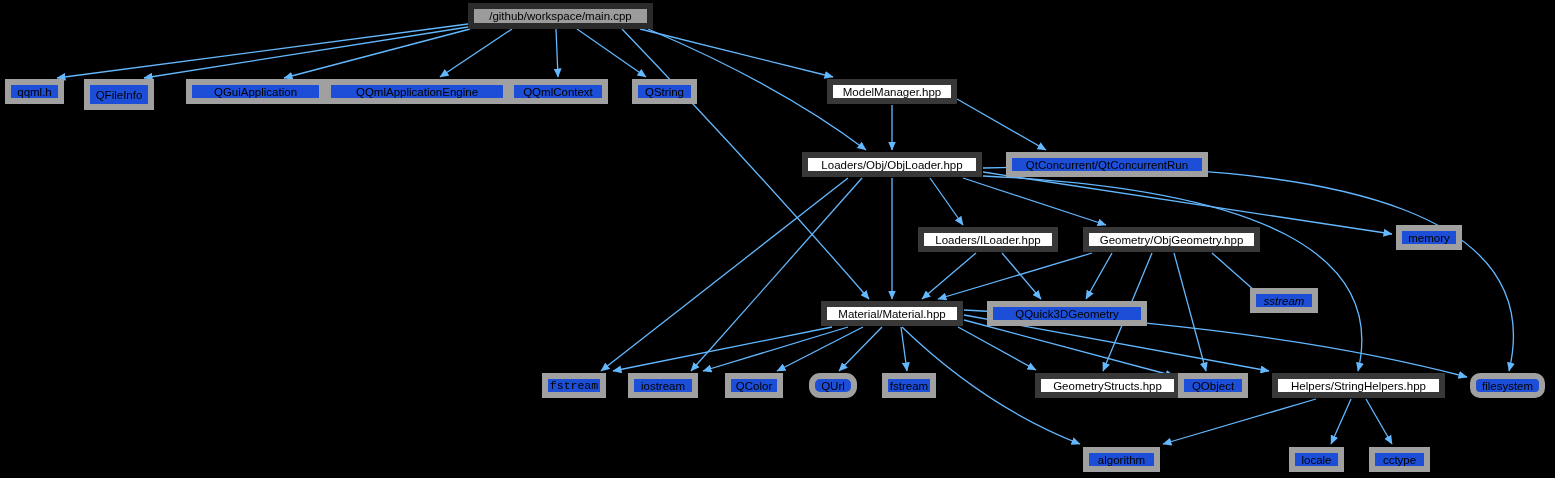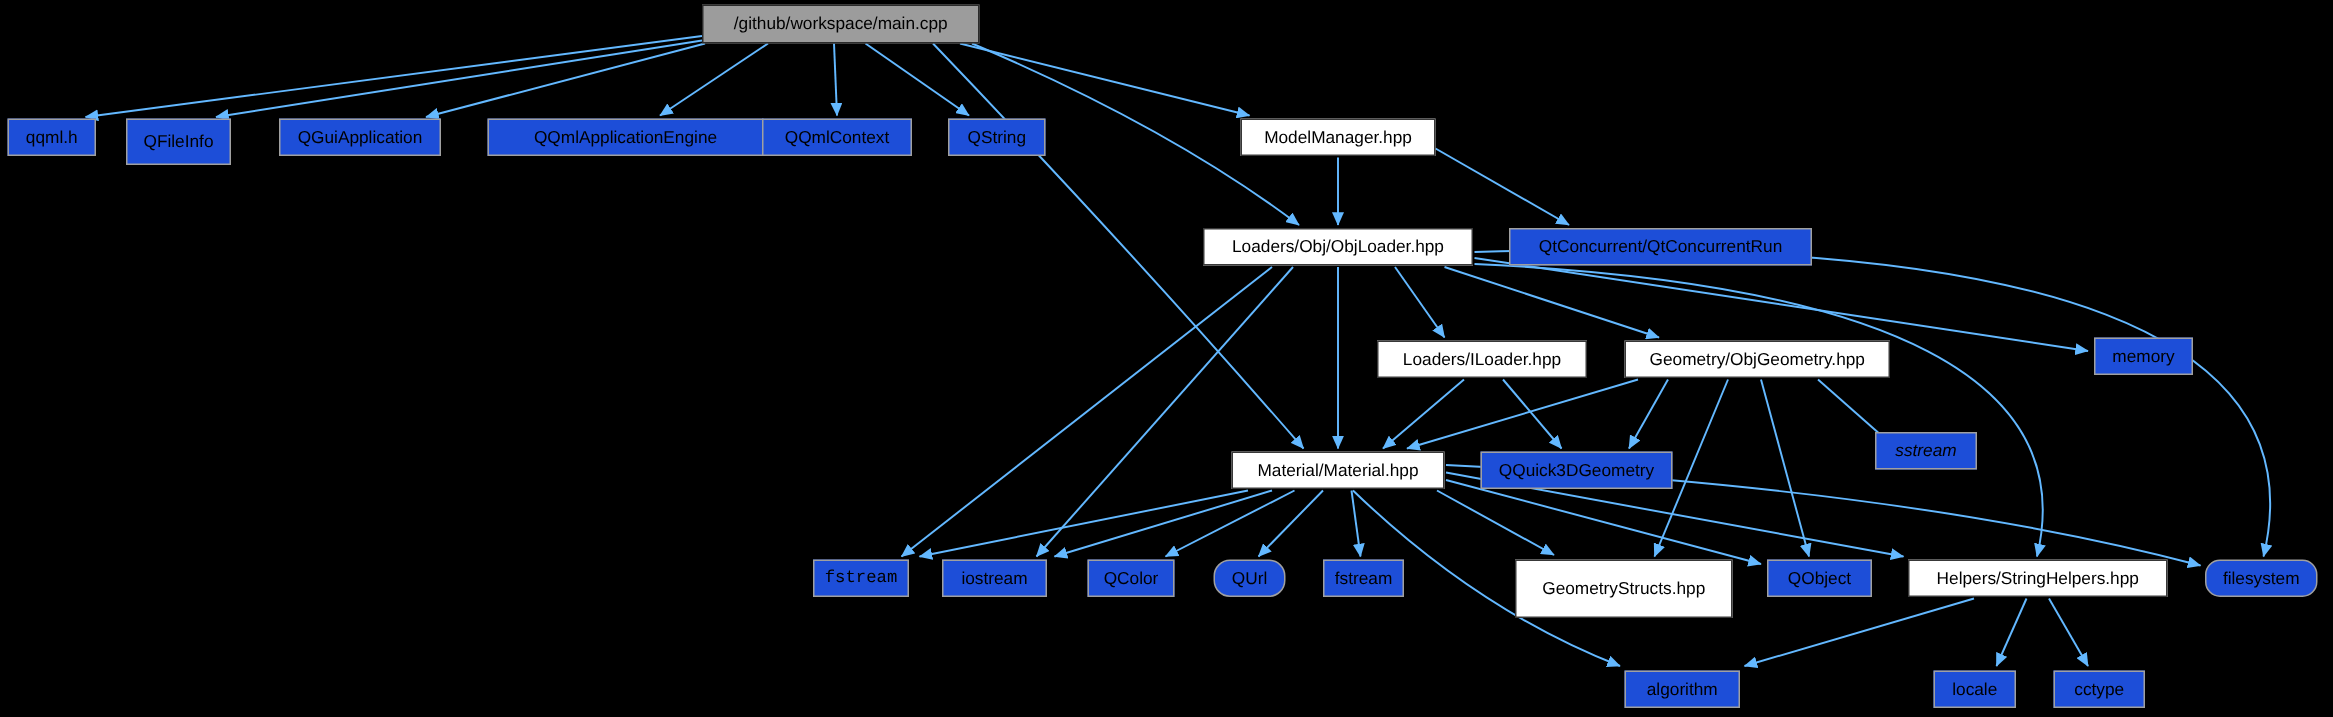--- a/index.html
+++ b/index.html
@@ -8,21 +8,21 @@
     width:1555px;height:478px;
     background:#000;
     font-family:"Liberation Sans", sans-serif;
     overflow:hidden;
   }
   #edge-layer{position:absolute;left:0;top:0;width:1555px;height:478px;}
   .node{
     position:absolute;
     display:flex;align-items:center;justify-content:center;
     font-size:11.5px;color:#000;
-    border:1px solid #1d4ed8;
+    border:6px solid #1d4ed8;
     background:#e8e8e8;
     white-space:nowrap;
     box-sizing:border-box;
     padding:0 4px;
   }
   .node.white{background:#ffffff;border-color:#383838;}
   .node.current{background:#9c9c9c;border-color:#2b2b2b;}
   .node.ext{background:#1d4ed8;border-color:#a0a0a0;}
 </style>
 </head>
@@ -74,39 +74,39 @@
         <path d="M902,327 Q985,407 1080,444" fill="none" stroke="#63B8FF" stroke-width="1.3" marker-end="url(#arrow)"></path>
         <path d="M1316,399 L1163,444" fill="none" stroke="#63B8FF" stroke-width="1.3" marker-end="url(#arrow)"></path>
         <path d="M1351,399 L1331,444" fill="none" stroke="#63B8FF" stroke-width="1.3" marker-end="url(#arrow)"></path>
         <path d="M1366,399 L1392,444" fill="none" stroke="#63B8FF" stroke-width="1.3" marker-end="url(#arrow)"></path>
       </g>
   </svg>
   <div id="nodes">
       <div class="node current" style="left: 468px; top: 3px; width: 185px; height: 26px;">/github/workspace/main.cpp</div>
       <div class="node ext" style="left: 5px; top: 79px; width: 59px; height: 25px;">qqml.h</div>
       <div class="node ext" style="left: 84px; top: 79px; width: 70px; height: 31px;">QFileInfo</div>
-      <div class="node ext" style="left: 186px; top: 79px; width: 108px; height: 25px;">QGuiApplication</div>
+      <div class="node ext" style="left: 186px; top: 79px; width: 139px; height: 25px;">QGuiApplication</div>
       <div class="node ext" style="left: 325px; top: 79px; width: 184px; height: 25px;">QQmlApplicationEngine</div>
       <div class="node ext" style="left: 508px; top: 79px; width: 100px; height: 25px;">QQmlContext</div>
       <div class="node ext" style="left: 632px; top: 79px; width: 65px; height: 25px;">QString</div>
       <div class="node white" style="left: 827px; top: 79px; width: 130px; height: 25px;">ModelManager.hpp</div>
       <div class="node white" style="left: 802px; top: 152px; width: 180px; height: 25px;">Loaders/Obj/ObjLoader.hpp</div>
       <div class="node ext" style="left: 1006px; top: 152px; width: 202px; height: 25px;">QtConcurrent/QtConcurrentRun</div>
       <div class="node white" style="left: 918px; top: 227px; width: 140px; height: 25px;">Loaders/ILoader.hpp</div>
       <div class="node white" style="left: 1083px; top: 227px; width: 177px; height: 25px;">Geometry/ObjGeometry.hpp</div>
       <div class="node ext" style="left: 1396px; top: 225px; width: 66px; height: 25px;">memory</div>
       <div class="node white" style="left: 821px; top: 301px; width: 142px; height: 25px;">Material/Material.hpp</div>
-      <div class="node ext" style="left: 987px; top: 301px; width: 128px; height: 25px;">QQuick3DGeometry</div>
+      <div class="node ext" style="left: 987px; top: 301px; width: 160px; height: 25px;">QQuick3DGeometry</div>
       <div class="node ext" style="left: 1250px; top: 288px; width: 68px; height: 25px; font-style: italic;">sstream</div>
       <div class="node ext" style="left: 542px; top: 373px; width: 64px; height: 25px; font-family: Liberation Mono, monospace;">fstream</div>
       <div class="node ext" style="left: 628px; top: 373px; width: 70px; height: 25px;">iostream</div>
       <div class="node ext" style="left: 725px; top: 373px; width: 58px; height: 25px;">QColor</div>
       <div class="node ext" style="left: 809px; top: 373px; width: 48px; height: 25px; border-radius: 11px;">QUrl</div>
       <div class="node ext" style="left: 882px; top: 373px; width: 54px; height: 25px;">fstream</div>
-      <div class="node white" style="left: 1010px; top: 373px; width: 145px; height: 39px;">GeometryStructs.hpp</div>
+      <div class="node white" style="left: 1035px; top: 373px; width: 145px; height: 25px;">GeometryStructs.hpp</div>
       <div class="node ext" style="left: 1178px; top: 373px; width: 70px; height: 25px;">QObject</div>
       <div class="node white" style="left: 1272px; top: 373px; width: 173px; height: 25px;">Helpers/StringHelpers.hpp</div>
       <div class="node ext" style="left: 1470px; top: 373px; width: 75px; height: 25px; border-radius: 10px;">filesystem</div>
       <div class="node ext" style="left: 1083px; top: 447px; width: 77px; height: 25px;">algorithm</div>
       <div class="node ext" style="left: 1289px; top: 447px; width: 55px; height: 25px;">locale</div>
       <div class="node ext" style="left: 1369px; top: 447px; width: 61px; height: 25px;">cctype</div>
     </div>
 </div>
 
 </body></html>

